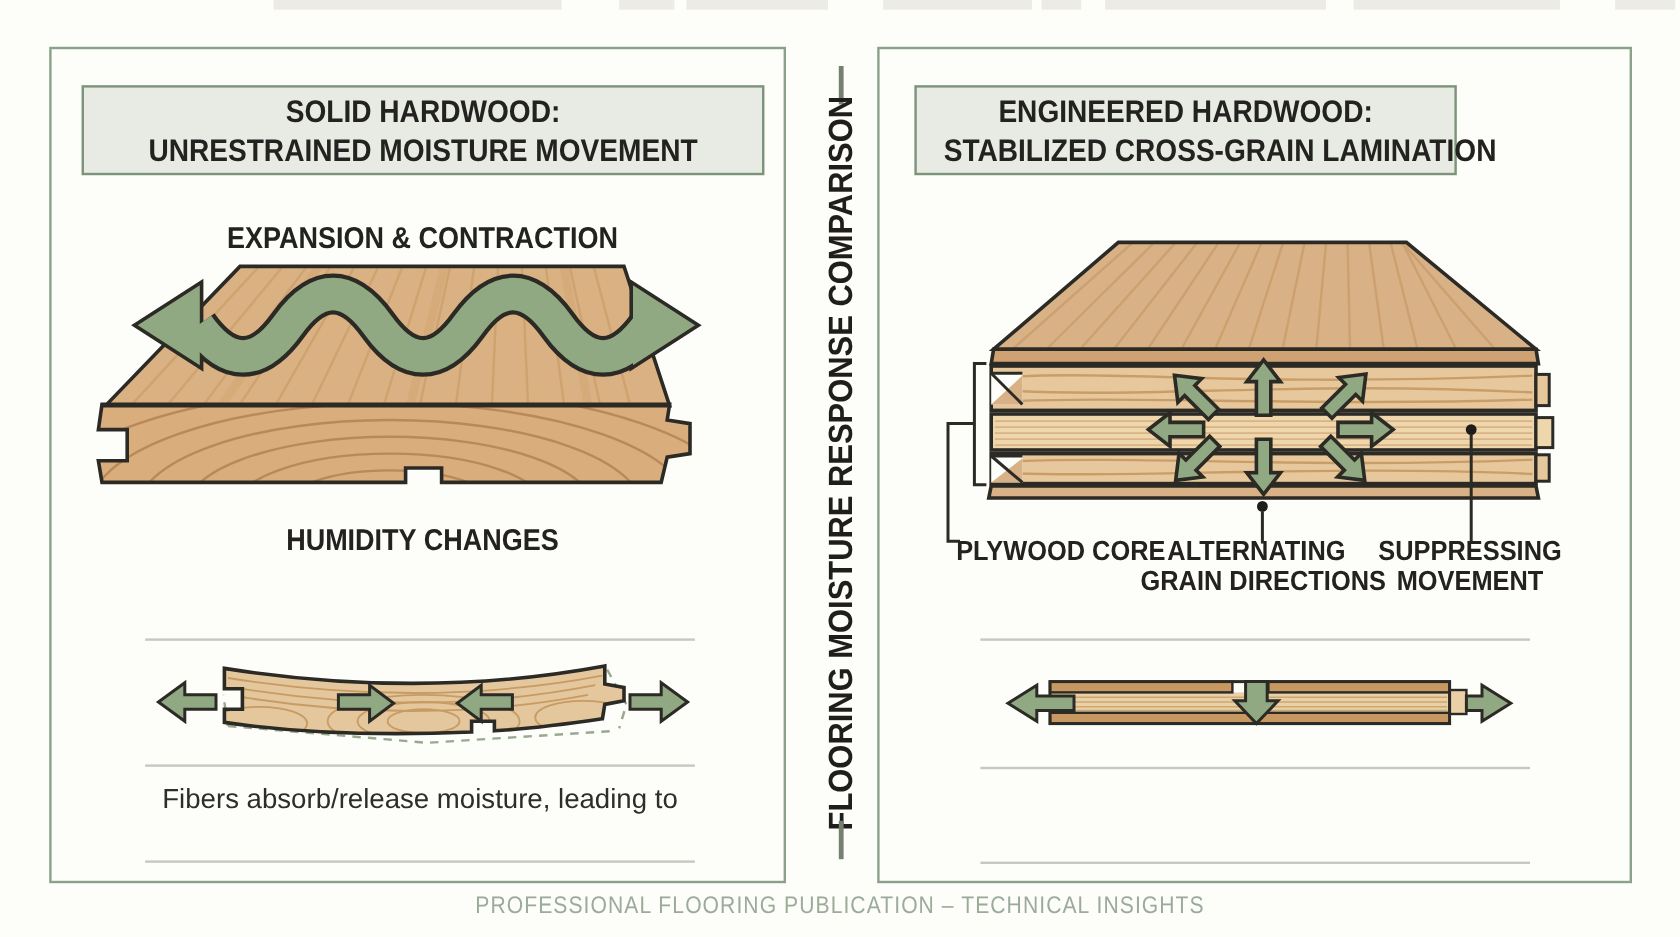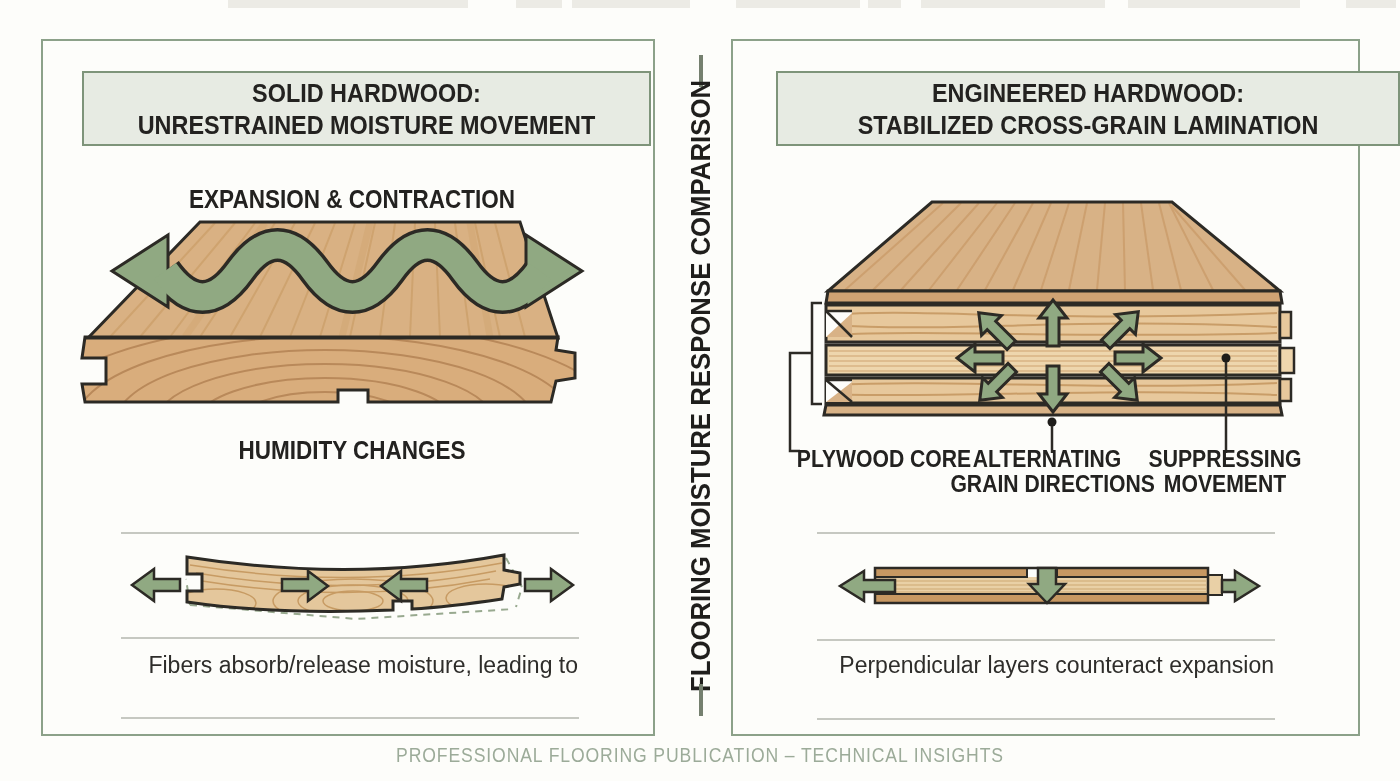--- a/index.html
+++ b/index.html
@@ -4,26 +4,26 @@
 <style>
   html,body { margin:0; padding:0; background:#fdfdfa; }
   .stage {
     position:relative; width:1400px; height:781px; overflow:hidden;
     background:#fdfdfa; font-family:"Liberation Sans", sans-serif; color:#262523;
   }
   .frag { position:absolute; top:0; height:8px; background:#ecebe5; }
   .panel { position:absolute; box-sizing:border-box; border:2px solid #8ca189; }
   .headerbox {
     position:absolute; box-sizing:border-box; background:#e7ebe3; border:2px solid #7e947a;
-    display:flex; flex-direction:column; justify-content:center; text-align:center;margin-left:14px;
+    display:flex; flex-direction:column; justify-content:center; text-align:center;
   }
   .headerbox .ln { font-weight:bold; font-size:26px; line-height:32px; white-space:nowrap; transform:scaleX(0.9); color:#232220; }
   .dlabel { position:absolute; font-weight:bold; font-size:25px; text-align:center; transform:scaleX(0.9); white-space:nowrap; color:#232220; }
   .divider { position:absolute; height:2px; background:#c6c8c1; }
-  .caption { position:absolute; font-size:23px; line-height:29px; text-align:right; color:#2e2d2a; }
+  .caption { position:absolute; font-size:23px; line-height:29px; text-align:center; color:#2e2d2a; }
   .callout { position:absolute; font-weight:bold; font-size:23px; line-height:25px; text-align:center; transform:scaleX(0.92); color:#232220; }
   .callout .cl { white-space:nowrap; }
   .vtitle {
     position:absolute; left:701px; top:386px; white-space:nowrap;
     transform:translate(-50%,-50%) rotate(-90deg) scaleX(0.92);
     font-weight:bold; font-size:28px; color:#1f1e1c;
   }
   .vdash { position:absolute; left:699px; width:4px; height:32px; background:#75806f; }
   .footer {
     position:absolute; left:0; width:1400px; top:744px; text-align:center;
@@ -155,21 +155,21 @@
   </svg>
 
   <div class="divider" style="left:121px;top:637px;width:458px;"></div>
 
   <div class="caption" style="left:122px;top:651px;width:456px;">
     <div>Fibers absorb/release moisture, leading to</div>
   </div>
 
   <div class="divider" style="left:121px;top:717px;width:458px;"></div>
 
-  <div class="headerbox" style="left:762px;top:71px;width:624px;height:75px;">
+  <div class="headerbox" style="left:762px;top:71px;width:452px;height:75px;">
     <div class="ln">ENGINEERED HARDWOOD:</div>
     <div class="ln">STABILIZED CROSS-GRAIN LAMINATION</div>
   </div>
 
   <svg style="left:773px;top:193px;" width="527" height="262" viewBox="0 0 527 262">
     <defs>
       <clipPath id="engTopClip">
           <polygon points="159,9 399,9 507,98 55,98"></polygon>
         </clipPath>
     </defs>
@@ -310,20 +310,19 @@
     <g fill="#90a982" stroke="#2c2a25" stroke-width="2.5">
       <path d="M64,22 L33,22 L33,13 L9,28 L33,43 L33,34 L64,34 Z"></path>
       <path d="M391,22 L404,22 L404,13 L428,28 L404,43 L404,34 L391,34 Z"></path>
       <path d="M207,10 L207,26 L198,26 L216,45 L234,26 L225,26 L225,10 Z"></path>
     </g>
   </svg>
 
   <div class="divider" style="left:817px;top:639px;width:458px;"></div>
 
   <div class="caption" style="left:818px;top:651px;width:456px;">
-    <div>Perpendicular layers counteract expansion</div>
   </div>
 
   <div class="divider" style="left:817px;top:718px;width:458px;"></div>
 
   <div class="footer">PROFESSIONAL FLOORING PUBLICATION – TECHNICAL INSIGHTS</div>
 
 </div>
 
 </body></html>

